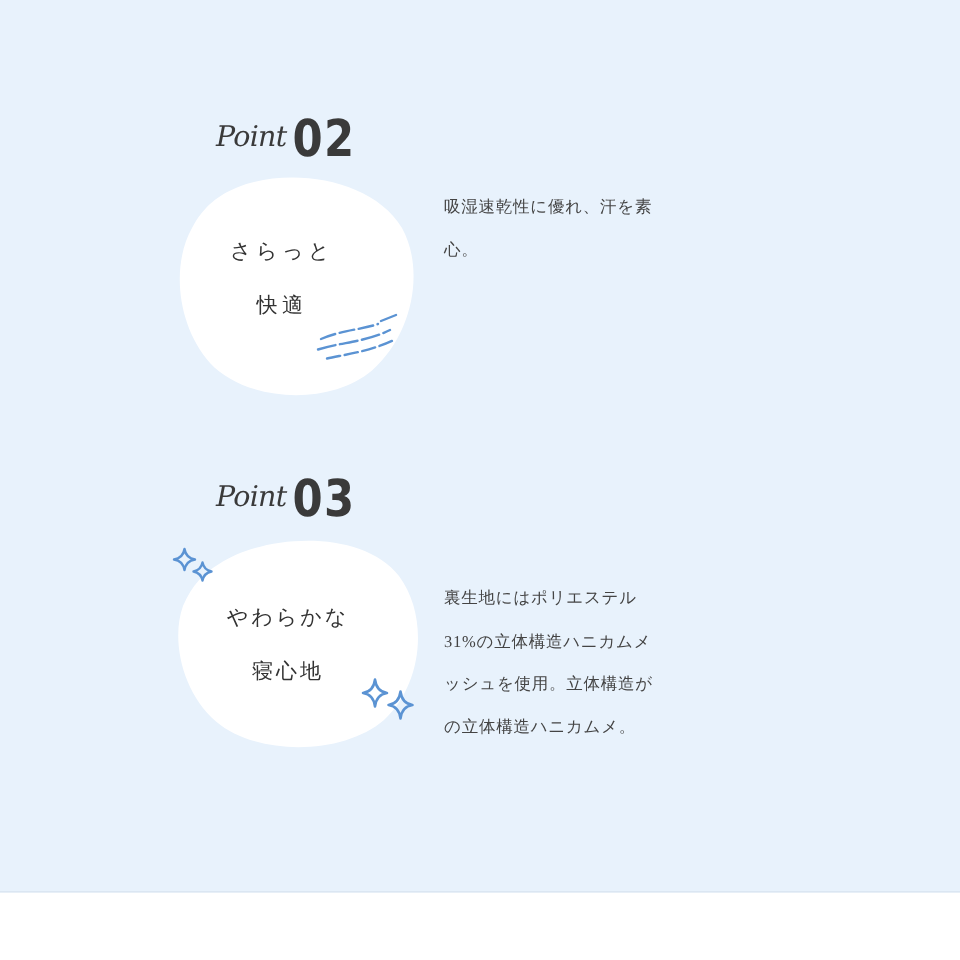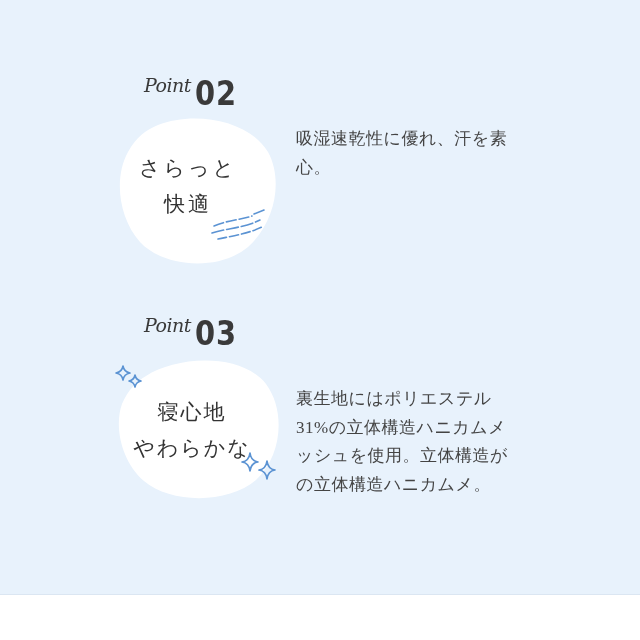--- a/index.html
+++ b/index.html
@@ -1,23 +1,23 @@
 <!DOCTYPE html>
 <html><head>
 <meta charset="utf-8">
 <style>
   html, body { margin:0; padding:0; }
   body { width:640px; height:640px; position:relative; overflow:hidden; background:#ffffff; font-family:"DejaVu Sans", sans-serif; }
   .panel { position:absolute; left:0; top:0; width:640px; height:594px; background:#e8f2fc; border-bottom:1px solid #dbe6f2; }
-  .point-label { position:absolute; display:flex; align-items:flex-start; color:#3a3a3a; }
+  .point-label { position:absolute; display:flex; align-items:center; color:#3a3a3a; }
   .point-word { font-family:"DejaVu Serif", serif; font-style:italic; font-size:19px; letter-spacing:-0.5px; margin-right:4px; line-height:1; padding-bottom:3px; }
   .point-num { font-family:"DejaVu Sans", sans-serif; font-weight:bold; font-size:34px; line-height:1; letter-spacing:1px; transform:scaleX(0.85); transform-origin:left bottom; }
   .blob { position:absolute; }
-  .feature-title { position:absolute; text-align:center; color:#333; font-size:21px; line-height:36px; letter-spacing:3px; }
-  .desc { position:absolute; color:#444; font-size:17px; line-height:28.5px; letter-spacing:0.5px; }
+  .feature-title { position:absolute; text-align:center; color:#333; font-size:14px; line-height:36px; letter-spacing:3px; }
+  .desc { position:absolute; color:#444; font-size:11px; line-height:28.5px; letter-spacing:0.5px; }
   .desc div { white-space:nowrap; }
   .deco { position:absolute; }
 </style>
 </head>
 <body>
 
 <div class="panel"></div>
 
 <div class="point-label" style="left:144px; top:76px;">
   <span class="point-word">Point</span>
@@ -50,22 +50,22 @@
 <div class="point-label" style="left:144px; top:316px;">
   <span class="point-word">Point</span>
   <span class="point-num">03</span>
 </div>
 
 <svg class="blob" style="left:116px; top:356px;" width="166" height="146" viewBox="0 0 166 146">
   <path d="M30 20 C60 0 125 -4 150 28 C170 55 166 100 140 124 C112 148 55 148 28 125 C5 105 -2 70 6 48 C12 34 20 26 30 20 Z" fill="#ffffff"></path>
 </svg>
 
 <div class="feature-title" style="left:122px; top:394px; width:140px; letter-spacing:2px;">
+  <div>やわらかな</div>
   <div>寝心地</div>
-  <div>やわらかな</div>
 </div>
 
 <svg class="deco" style="left:112px; top:362px;" width="34" height="28" viewBox="0 0 34 28">
   <g fill="none" stroke="#5b93d3" stroke-width="1.6" stroke-linejoin="round">
     <path d="M11 4 Q12 10 18 11 Q12 12 11 18 Q10 12 4 11 Q10 10 11 4 Z"></path>
     <path d="M23 13 Q24 18 29 19 Q24 20 23 25 Q22 20 17 19 Q22 18 23 13 Z"></path>
   </g>
 </svg>
 
 <svg class="deco" style="left:238px; top:450px;" width="42" height="36" viewBox="0 0 42 36">

